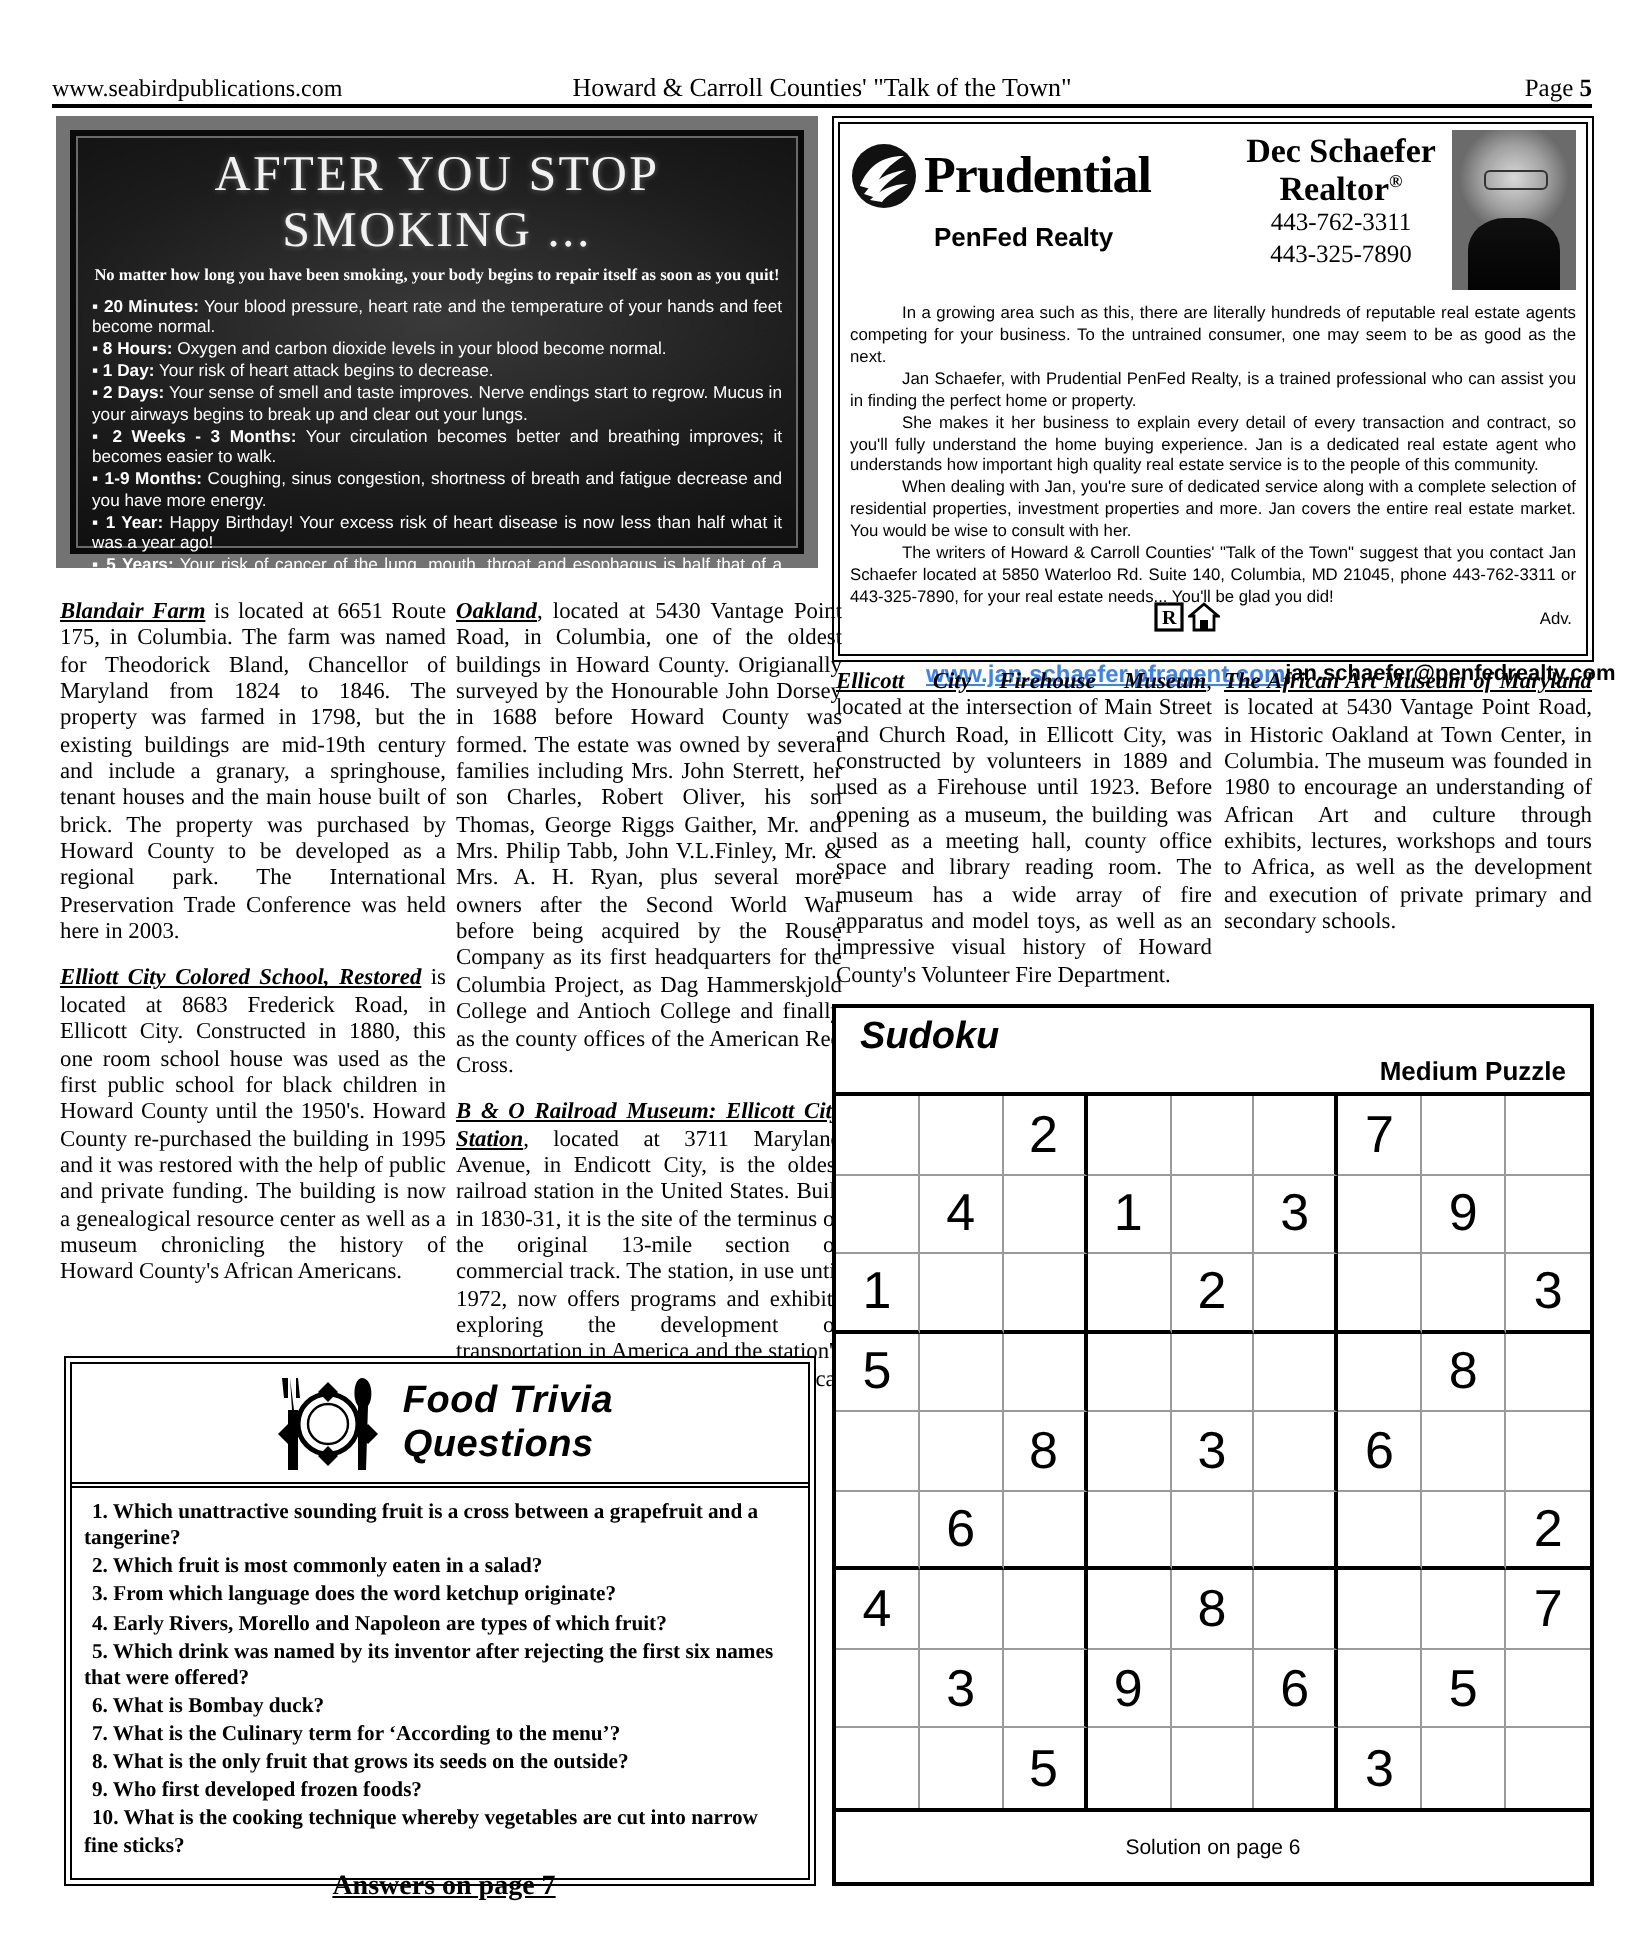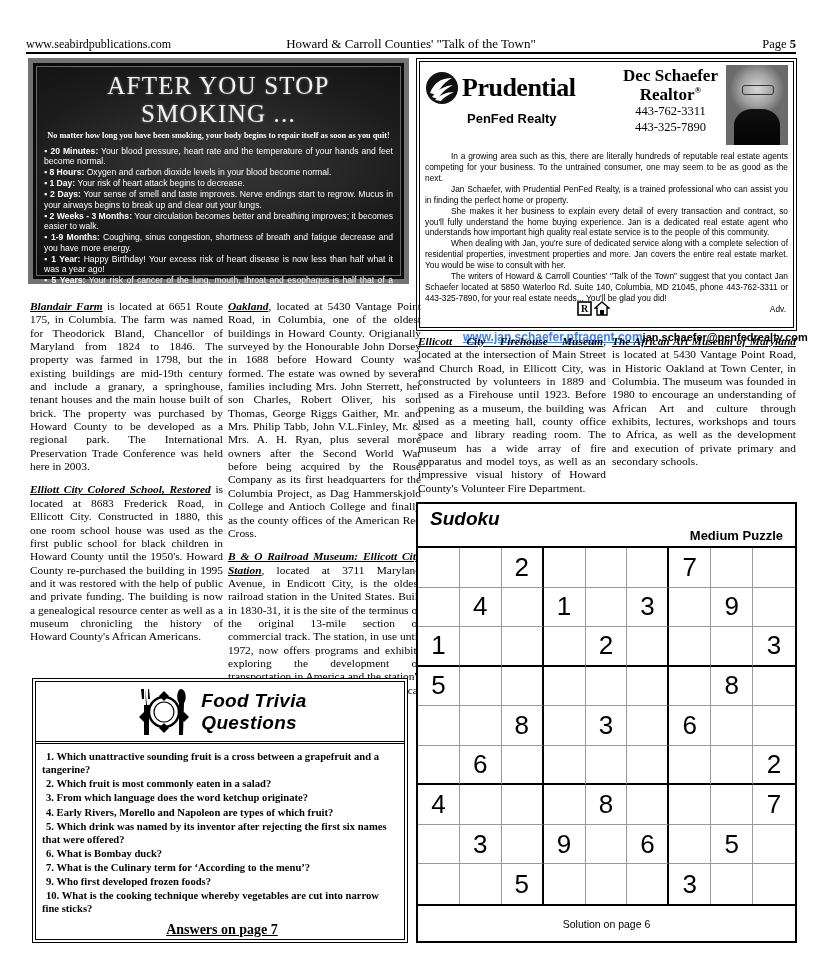--- a/index.html
+++ b/index.html
@@ -23,21 +23,21 @@
   .masthead .mh-left { font-size:12px; }
   .masthead .mh-center { font-size:13px; position:absolute; left:50%; transform:translateX(-50%); white-space:nowrap; }
   .masthead .mh-right { font-size:12.5px; }
   .masthead .mh-right b { font-weight:bold; }
   .mh-rule { position:absolute; left:26px; top:52px; width:770px; height:0; border-top:2px solid #000; }
 
   
   .smoke-ad {
     position:absolute; left:28px; top:58px; width:381px; height:226px;
     background:#0a0a0a;
-    border:5px solid #737373;
+    border:7px solid #737373;
     padding:3px;
   }
   .smoke-inner {
     width:100%; height:100%;
     border:1px solid #6a6a6a;
     background: radial-gradient(ellipse 120% 90% at 50% 45%, #3a3a3a 0%, #1c1c1c 45%, #050505 100%);
     padding:4px 7px 4px 7px;
     color:#fff;
   }
   .smoke-title {
@@ -280,20 +280,21 @@
         </span>
       </div>
       <div class="trivia-qs" id="trivia-qs">
           <div>1. Which unattractive sounding fruit is a cross between a grapefruit and a tangerine?</div>
           <div>2. Which fruit is most commonly eaten in a salad?</div>
           <div>3. From which language does the word ketchup originate?</div>
           <div>4. Early Rivers, Morello and Napoleon are types of which fruit?</div>
           <div>5. Which drink was named by its inventor after rejecting the first six names that were offered?</div>
           <div>6. What is Bombay duck?</div>
           <div>7. What is the Culinary term for ‘According to the menu’?</div>
+          <div>8. What is the only fruit that grows its seeds on the outside?</div>
           <div>9. Who first developed frozen foods?</div>
           <div>10. What is the cooking technique whereby vegetables are cut into narrow fine sticks?</div>
           <div class="trivia-ans">Answers on page 7</div>
         </div>
     </div>
   </div>
 
   <div class="sudoku-box">
     <div class="sud-head">
       <span class="sud-title">Sudoku</span>

